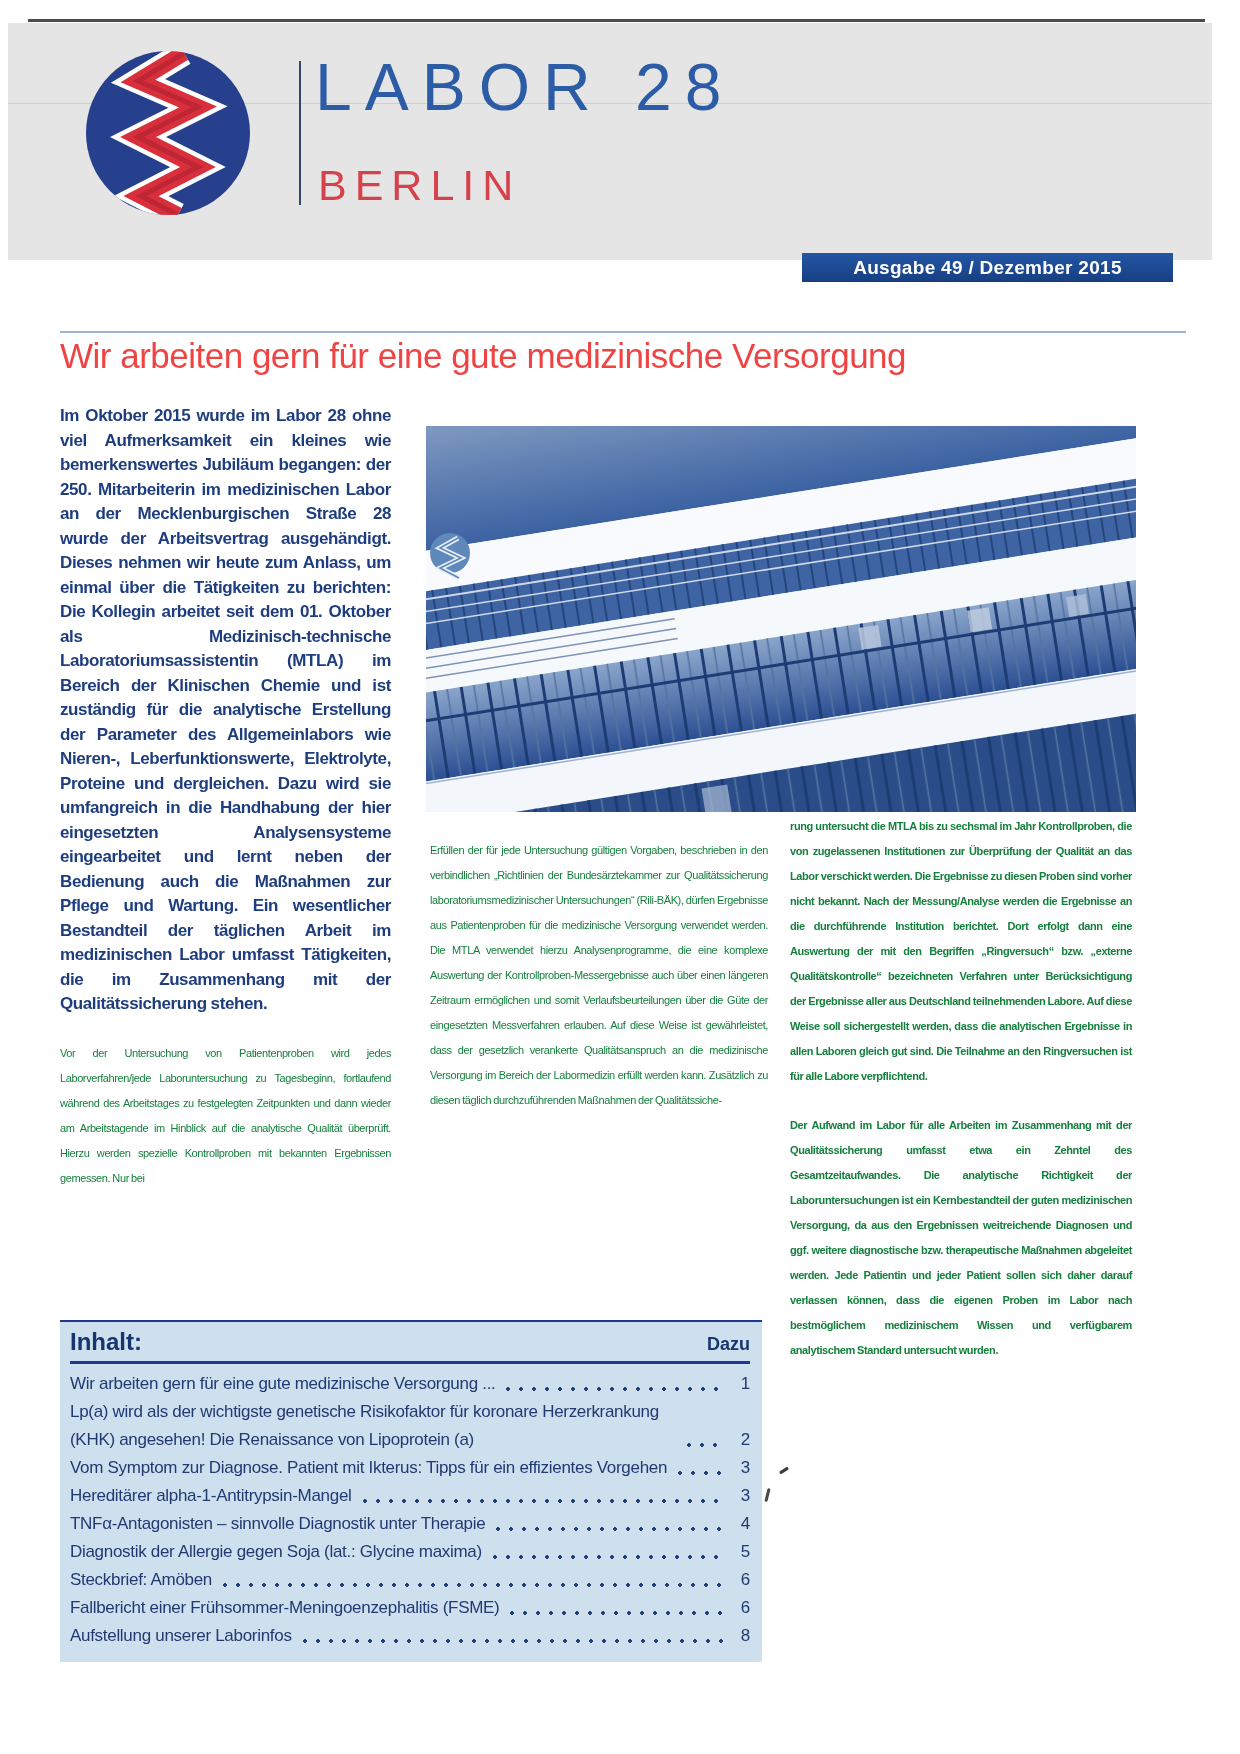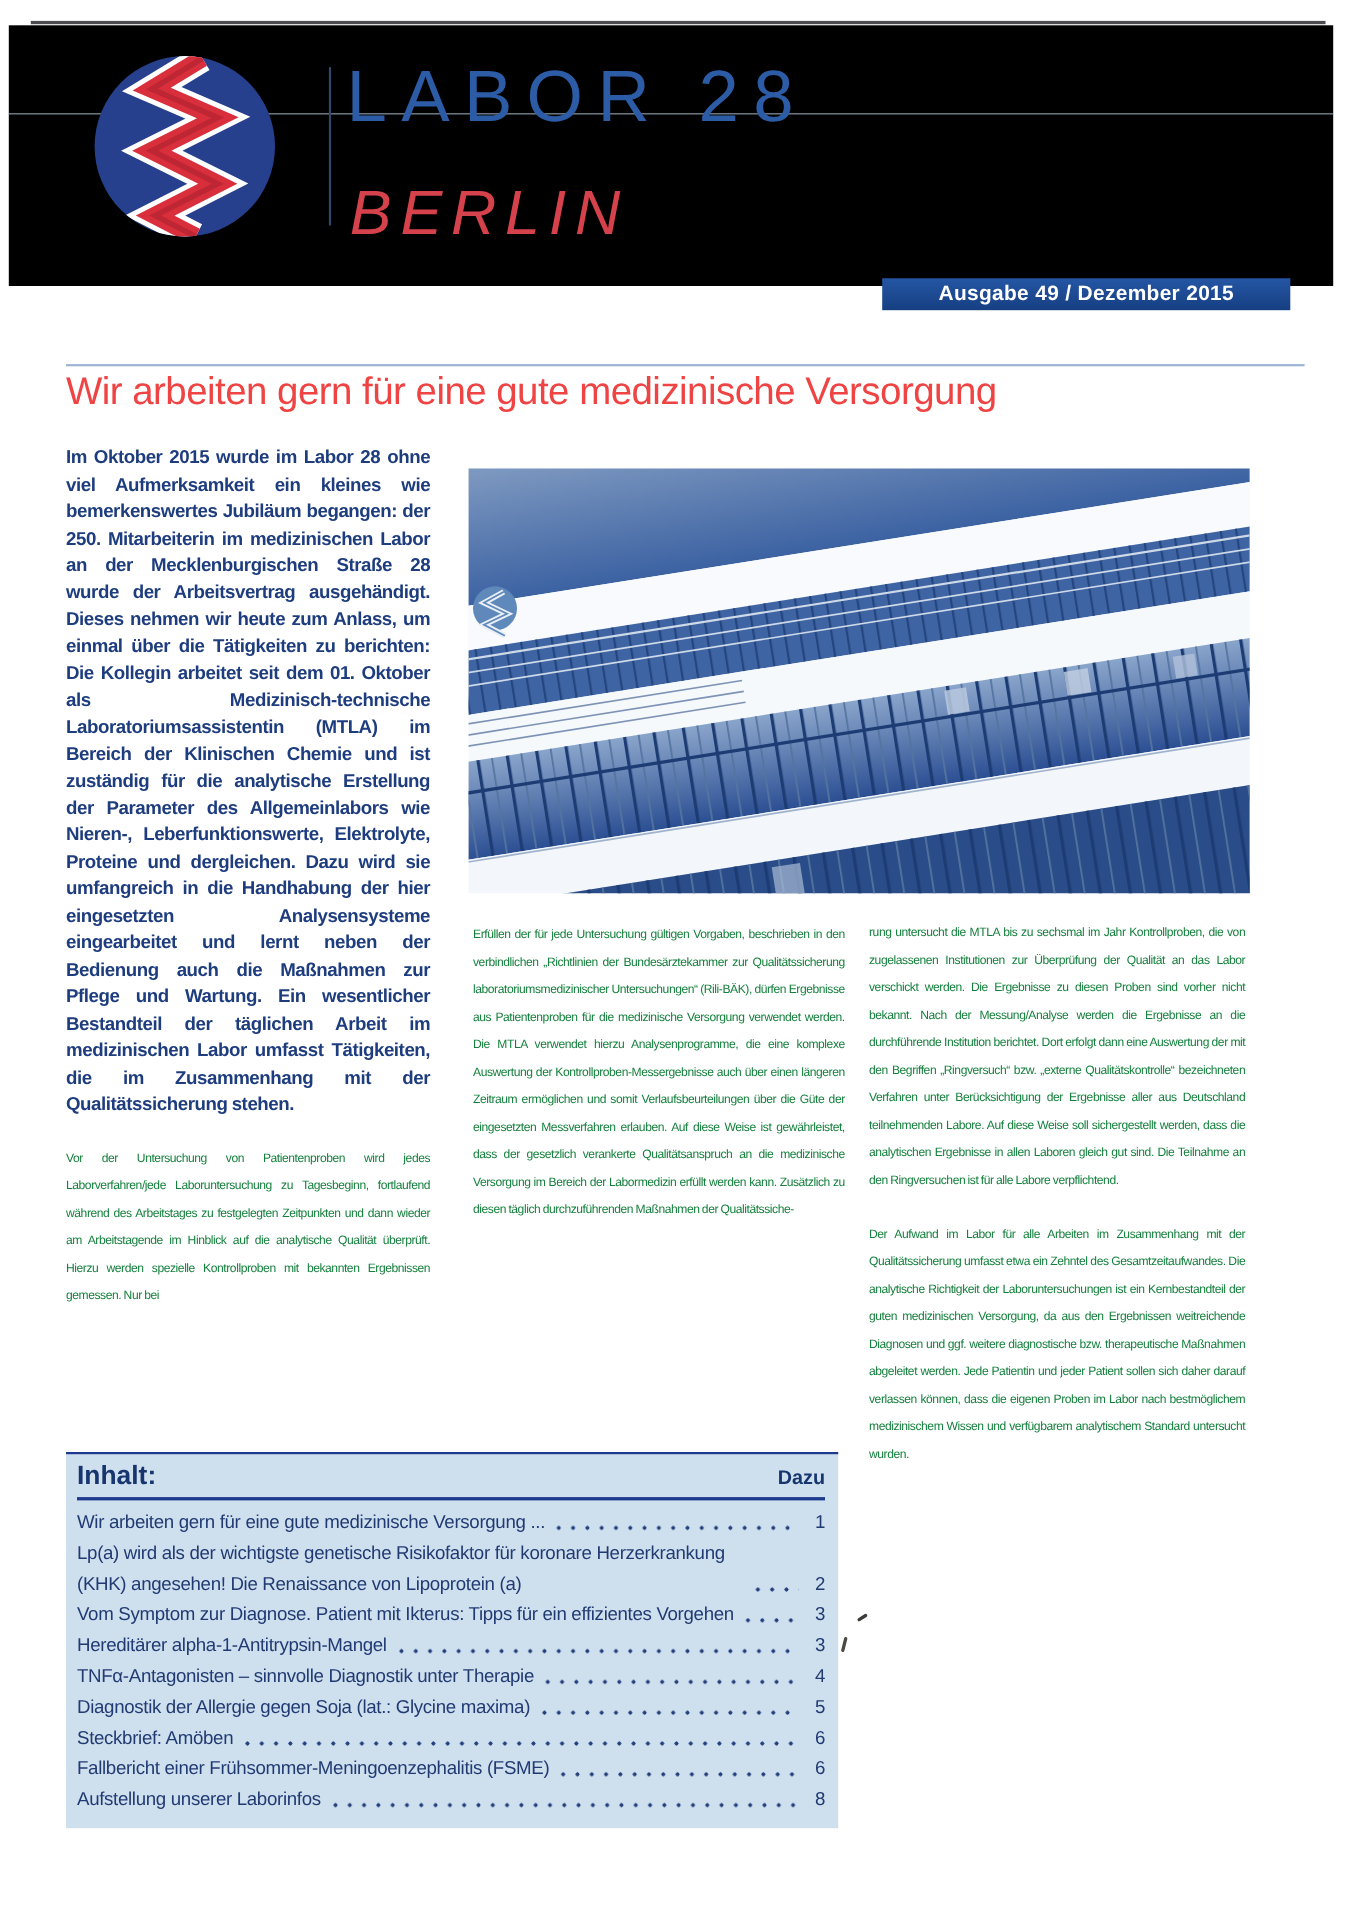--- a/index.html
+++ b/index.html
@@ -1,47 +1,47 @@
 <!DOCTYPE html>
 <html><head>
 <meta charset="utf-8">
 <style>
   html,body{margin:0;padding:0;background:#ffffff;}
   .page{position:relative;width:1240px;height:1754px;background:#ffffff;overflow:hidden;
         font-family:"Liberation Sans",sans-serif;}
 
   .top-rule{position:absolute;left:28px;top:19px;width:1177px;height:3px;background:#4c4c50;}
 
-  .band{position:absolute;left:8px;top:23px;width:1204px;height:237px;background:#000000;}
+  .band{position:absolute;left:8px;top:23px;width:1204px;height:237px;background:#e5e5e5;}
   .band-scanline{position:absolute;left:0;top:80px;width:100%;height:1px;background:#b9cfdf;opacity:.8;}
   .logo{position:absolute;left:76px;top:26px;width:168px;height:168px;}
   .logo-divider{position:absolute;left:291px;top:38px;width:2px;height:144px;background:#35466b;}
   .brand-title{position:absolute;left:307px;top:26px;font-size:66px;letter-spacing:13px;
                color:#2d5ca6;font-weight:400;white-space:nowrap;}
-  .brand-sub{position:absolute;left:310px;top:138px;font-size:57px;letter-spacing:8px;
-             color:#d6424c;font-weight:400;white-space:nowrap;font-style:italic;}
+  .brand-sub{position:absolute;left:310px;top:138px;font-size:43px;letter-spacing:8px;
+             color:#d6424c;font-weight:400;white-space:nowrap;}
 
   .badge{position:absolute;left:802px;top:253px;width:371px;height:29px;
          background:linear-gradient(#2456a4,#173f82);color:#ffffff;font-weight:bold;
          font-size:19px;text-align:center;line-height:29px;letter-spacing:.3px;}
 
   .headline-rule{position:absolute;left:60px;top:331px;width:1126px;height:2px;
                  background:#4d77b5;opacity:.55;}
   .headline{position:absolute;left:60px;top:336px;width:1130px;margin:0;
             font-size:35px;font-weight:normal;color:#ef4444;letter-spacing:-.5px;white-space:nowrap;}
 
   .col{position:absolute;text-align:justify;}
   .col p{margin:0;}
   .col p + p{margin-top:24px;}
   .lead{font-size:17px;line-height:24.5px;font-weight:bold;color:#1e3d7e;
         letter-spacing:-.4px;word-spacing:-.5px;}
   .bodytxt{font-size:11px;line-height:25px;color:#15803d;letter-spacing:-.4px;word-spacing:-.5px;}
   .col-left{left:60px;top:404px;width:331px;}
   .col-mid{left:430px;top:838px;width:338px;}
-  .col-right{left:790px;top:836px;width:342px;}
+  .col-right{left:790px;top:814px;width:342px;font-weight:bold;}
 
   .photo{position:absolute;left:426px;top:426px;width:710px;height:386px;margin:0;}
   .photo svg{display:block;width:100%;height:100%;}
 
   .toc{position:absolute;left:60px;top:1320px;width:702px;background:#cedfee;
        border-top:2px solid #1d3a8c;box-sizing:border-box;padding:0 12px 12px 10px;}
   .toc-head{display:flex;justify-content:space-between;align-items:baseline;
             padding:6px 0 5px 0;border-bottom:3px solid #1d3a8c;}
   .toc-title{font-size:24px;font-weight:bold;color:#17356f;}
   .toc-page-label{font-size:18px;font-weight:bold;color:#17356f;}

